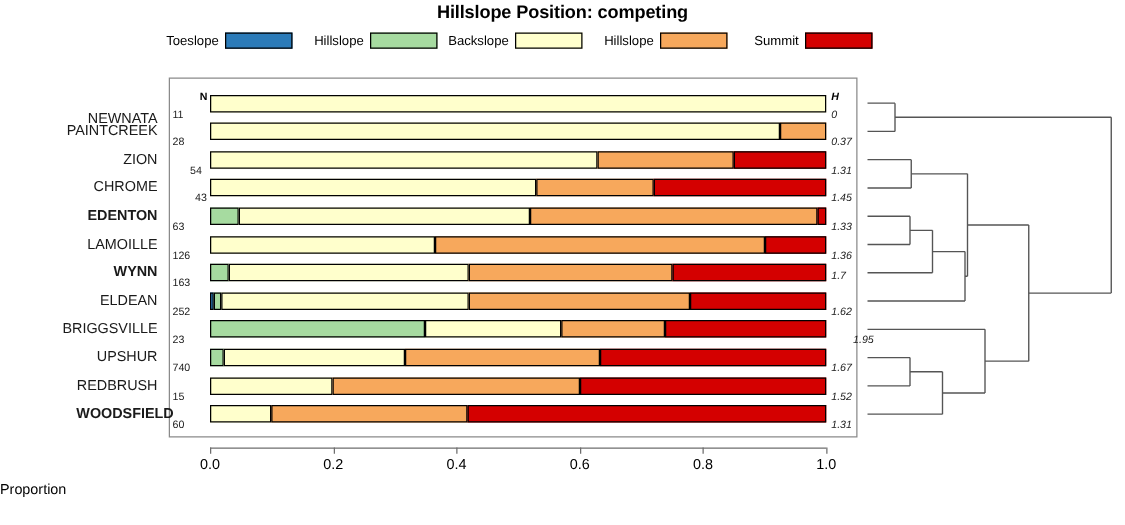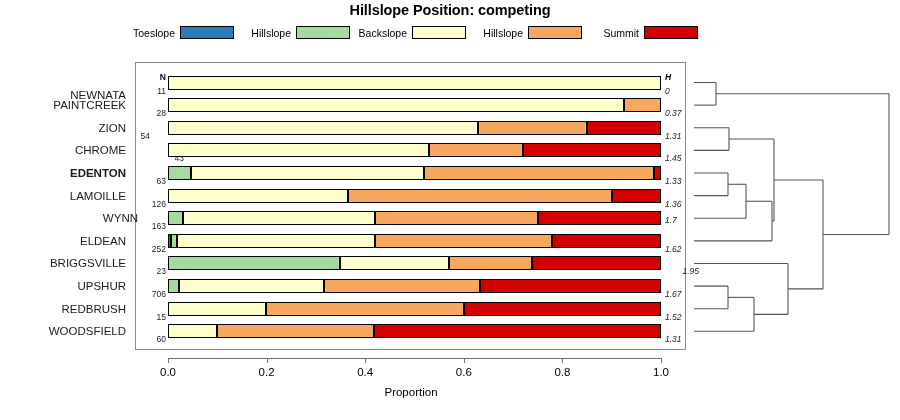--- a/index.html
+++ b/index.html
@@ -46,21 +46,21 @@
     box-sizing:border-box;color:#1a1a1a;
   }
   .row-label.bold{font-weight:bold;}
 
   
   .n-head{
     position:absolute;font-size:8.5px;font-weight:bold;
     text-align:right;width:28px;font-style:normal;
   }
   .n-val{
-    position:absolute;font-size:8.5px;text-align:right;width:28px;
+    position:absolute;font-size:8.5px;width:28px;
     color:#222;
   }
 
   
   .h-head{
     position:absolute;font-size:8.5px;font-weight:bold;font-style:italic;
     text-align:left;width:34px;
   }
   .h-val{
     position:absolute;font-size:8.5px;font-style:italic;text-align:left;
@@ -76,21 +76,21 @@
 
   
   .axis-line{
     position:absolute;background:#6e6e6e;
   }
   .tick{position:absolute;width:1px;height:5px;background:#6e6e6e;}
   .tick-label{
     position:absolute;font-size:11.5px;text-align:center;width:40px;
   }
   .axis-title{
-    position:absolute;top:386px;left:0;width:822px;text-align:center;
+    position:absolute;top:386px;left:0;width:822px;text-align:left;
     font-size:11.5px;
   }
 
   
   .dendro{position:absolute;left:686px;top:62px;width:214px;height:288px;}
   .dendro svg{display:block;}
 </style>
 </head>
 <body>
 
@@ -124,47 +124,47 @@
   <div class="panel"></div>
 
   <div id="labels-layer">
       <div class="row-label" style="left: 0px; top: 76.5px; right: auto; width: 132px; margin-top: 12px;">NEWNATA</div>
       <div class="n-val" style="left: 138px; top: 85.5px;">11</div>
       <div class="h-val" style="left: 665px; top: 85.5px;">0</div>
       <div class="row-label" style="left: 0px; top: 99.12px; right: auto; width: 132px;">PAINTCREEK</div>
       <div class="n-val" style="left: 138px; top: 108.12px;">28</div>
       <div class="h-val" style="left: 665px; top: 108.12px;">0.37</div>
       <div class="row-label" style="left: 0px; top: 121.74px; right: auto; width: 132px;">ZION</div>
-      <div class="n-val" style="left: 122px; top: 130.74px;">54</div>
+      <div class="n-val" style="left: 152px; top: 130.74px;">54</div>
       <div class="h-val" style="left: 665px; top: 130.74px;">1.31</div>
       <div class="row-label" style="left: 0px; top: 144.36px; right: auto; width: 132px;">CHROME</div>
       <div class="n-val" style="left: 156px; top: 153.36px;">43</div>
       <div class="h-val" style="left: 665px; top: 153.36px;">1.45</div>
       <div class="row-label bold" style="left: 0px; top: 166.98px; right: auto; width: 132px;">EDENTON</div>
       <div class="n-val" style="left: 138px; top: 175.98px;">63</div>
       <div class="h-val" style="left: 665px; top: 175.98px;">1.33</div>
       <div class="row-label" style="left: 0px; top: 189.6px; right: auto; width: 132px;">LAMOILLE</div>
       <div class="n-val" style="left: 138px; top: 198.6px;">126</div>
       <div class="h-val" style="left: 665px; top: 198.6px;">1.36</div>
-      <div class="row-label" style="left: 12px; top: 212.22px; right: auto; width: 132px;">WYNN</div>
+      <div class="row-label" style="left: 0px; top: 212.22px; right: auto; width: 132px; font-weight: bold;">WYNN</div>
       <div class="n-val" style="left: 138px; top: 221.22px;">163</div>
       <div class="h-val" style="left: 665px; top: 215px;">1.7</div>
       <div class="row-label" style="left: 0px; top: 234.84px; right: auto; width: 132px;">ELDEAN</div>
       <div class="n-val" style="left: 138px; top: 243.84px;">252</div>
       <div class="h-val" style="left: 665px; top: 243.84px;">1.62</div>
       <div class="row-label" style="left: 0px; top: 257.46px; right: auto; width: 132px;">BRIGGSVILLE</div>
       <div class="n-val" style="left: 138px; top: 266.46px;">23</div>
       <div class="h-val" style="left: 665px; top: 266.46px; text-align: right;">1.95</div>
       <div class="row-label" style="left: 0px; top: 280.08px; right: auto; width: 132px;">UPSHUR</div>
-      <div class="n-val" style="left: 138px; top: 289.08px;">706</div>
+      <div class="n-val" style="left: 138px; top: 289.08px;">740</div>
       <div class="h-val" style="left: 665px; top: 289.08px;">1.67</div>
       <div class="row-label" style="left: 0px; top: 302.7px; right: auto; width: 132px;">REDBRUSH</div>
       <div class="n-val" style="left: 138px; top: 311.7px;">15</div>
       <div class="h-val" style="left: 665px; top: 311.7px;">1.52</div>
-      <div class="row-label" style="left: 0px; top: 325.32px; right: auto; width: 132px;">WOODSFIELD</div>
+      <div class="row-label" style="left: 13px; top: 325.32px; right: auto; width: 132px; font-weight: bold;">WOODSFIELD</div>
       <div class="n-val" style="left: 138px; top: 334.32px;">60</div>
       <div class="h-val" style="left: 665px; top: 334.32px;">1.31</div>
       <div class="n-head" style="left: 138px; top: 71.5px;">N</div>
       <div class="h-head" style="left: 665px; top: 71.5px;">H</div>
     </div>
   <div id="bars-layer">
       <div class="bar" style="left: 168px; top: 75.5px; width: 493px;">
         <div class="seg" style="left: 0px; width: 493px; background: rgb(255, 255, 204);"></div>
       </div>
       <div class="bar" style="left: 168px; top: 98.12px; width: 493px;">

